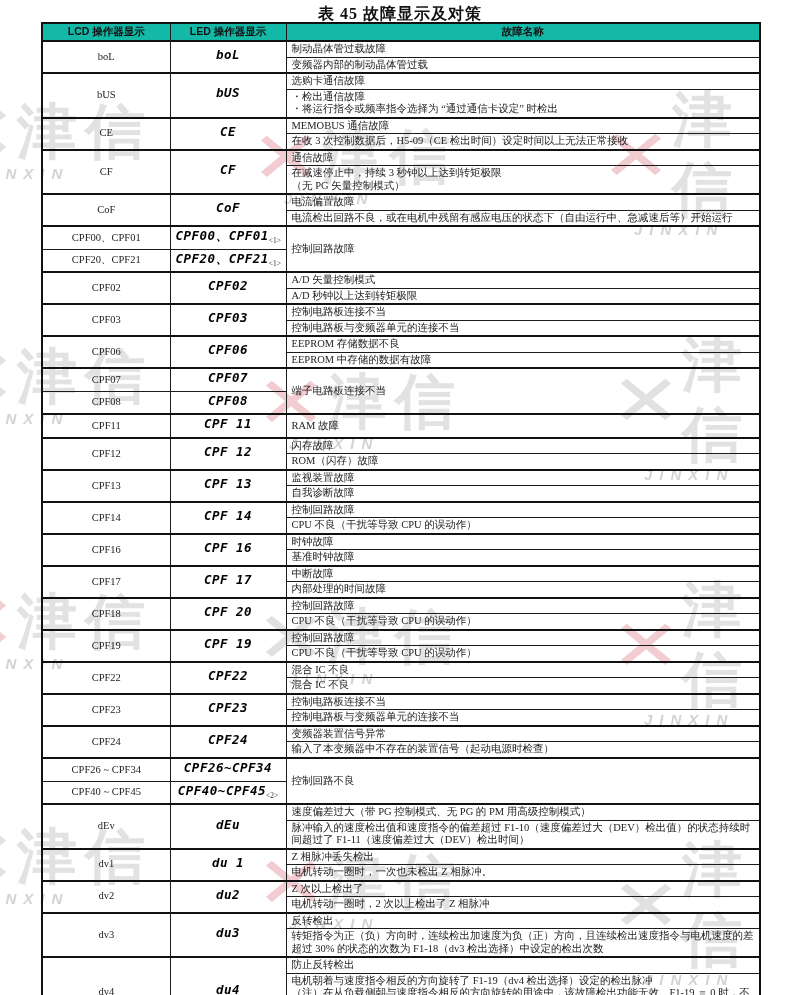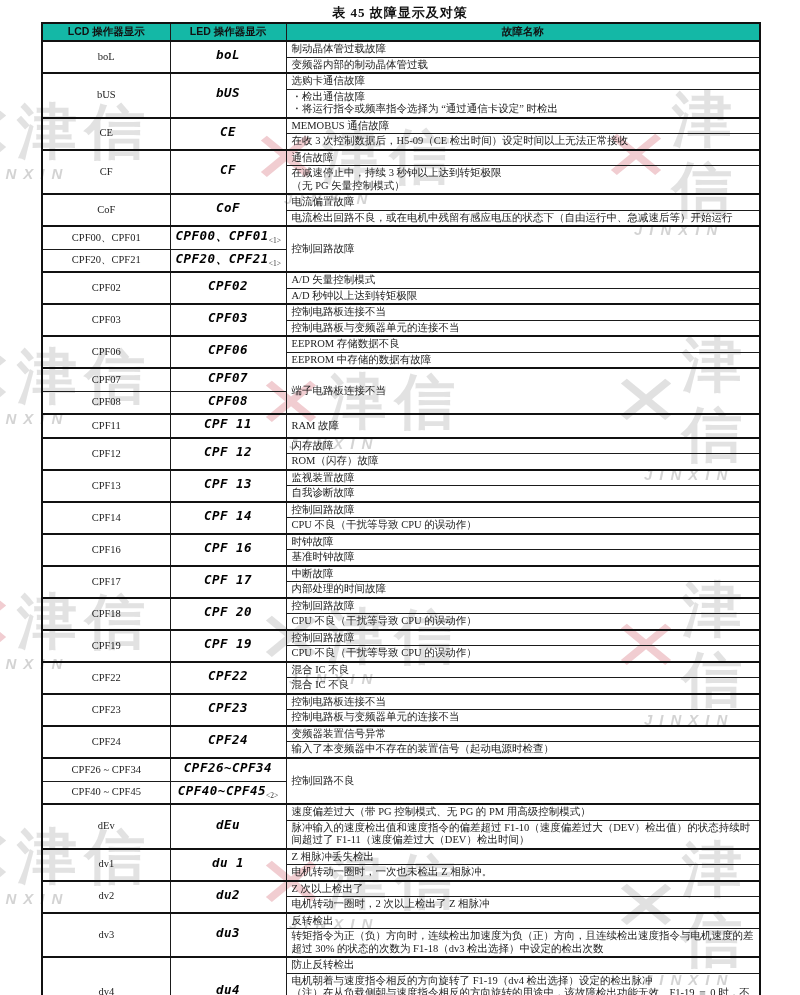--- a/index.html
+++ b/index.html
@@ -13,21 +13,21 @@
   .wm-row { display:flex; align-items:center; }
   .wm-x { font-family:"DejaVu Sans", sans-serif; font-size:86px; font-weight:bold; line-height:74px;
           color:rgba(205,75,90,0.28); transform:scaleY(0.82); }
   .wm.gray .wm-x { color:rgba(172,172,172,0.36); }
   .wm-cn { font-size:60px; font-weight:bold; letter-spacing:8px; color:rgba(178,178,178,0.38); line-height:70px; }
   .wm-en { font-style:italic; font-weight:bold; font-size:15px; letter-spacing:7px;
            color:rgba(158,158,158,0.45); margin:-4px 0 0 34px; font-family:"Liberation Sans", sans-serif; }
   
   .doc-title {
     position:absolute; top:4px; left:0; width:100%; text-align:center; z-index:2;
-    font-size:13px; font-weight:bold; letter-spacing:1px; color:#111;
+    font-size:16px; font-weight:bold; letter-spacing:1px; color:#111;
   }
   
   table.t { position:absolute; left:41px; top:22px; width:718px; border-collapse:collapse; z-index:1;
             table-layout:fixed; }
   table.t, table.t th, table.t td { border:1px solid #1b1b1b; }
   table.t { border:2px solid #111; }
   table.t thead th {
     background:#14b8a6; height:17px; font-family:"Liberation Sans", sans-serif;
     font-size:10.5px; font-weight:bold; color:#111; text-align:center; padding:1px 4px;
   }

